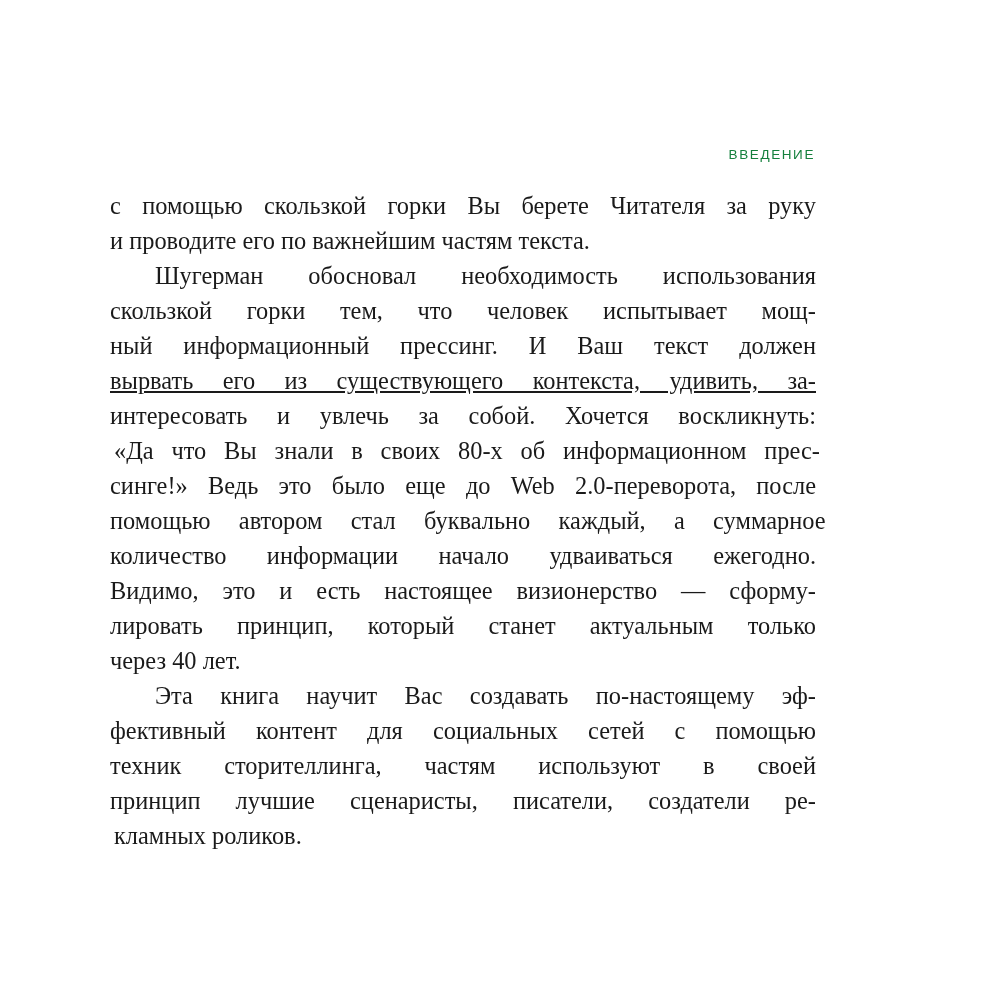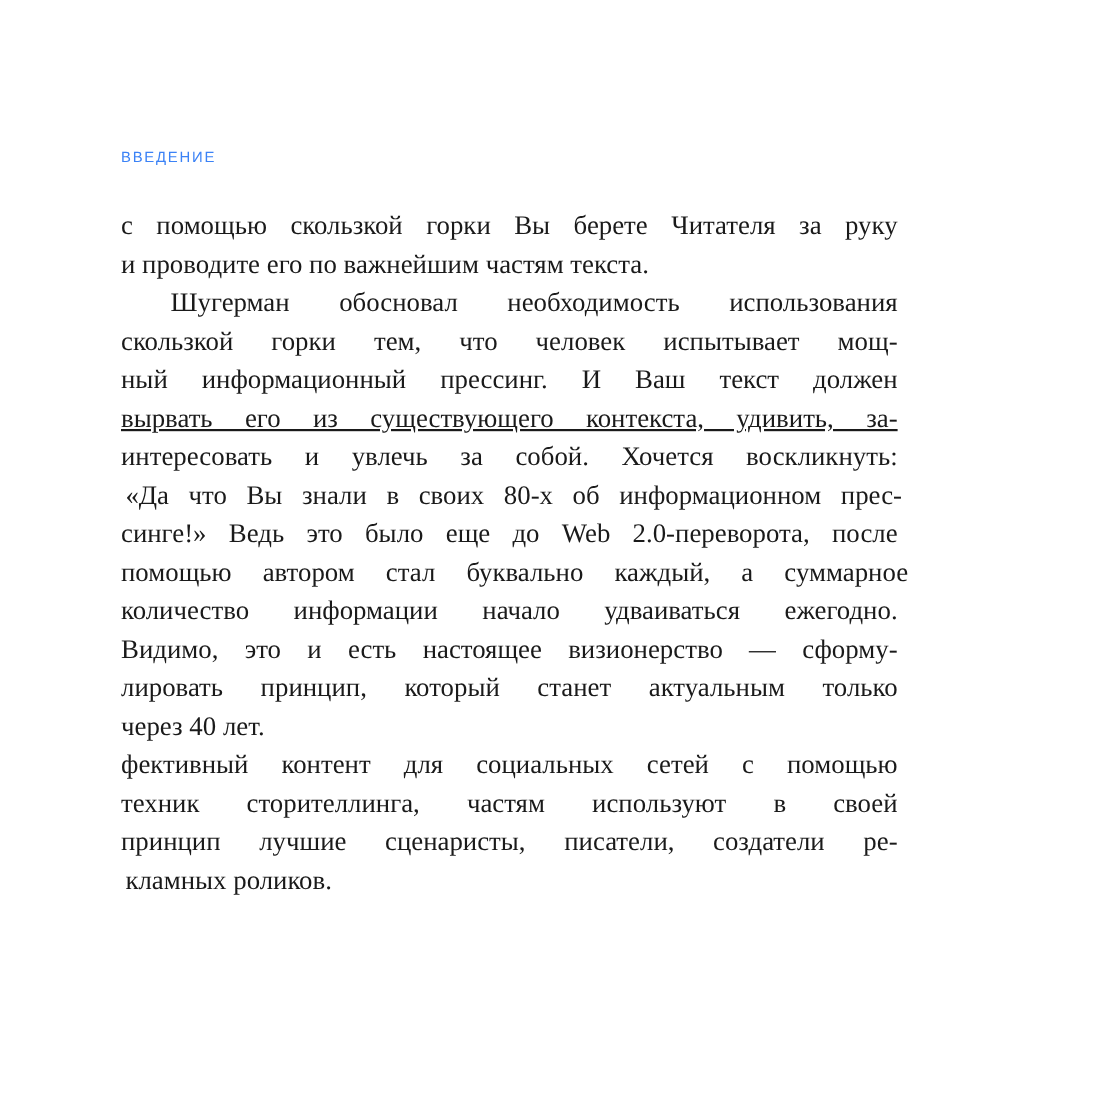--- a/index.html
+++ b/index.html
@@ -19,28 +19,29 @@
   .page {
     position: relative;
     width: 1000px;
     height: 1000px;
     background: #ffffff;
   }
 
   
   .running-head {
     position: absolute;
-    top: 136px;
+    top: 148px;
     left: 110px;
     width: 705px;
+    text-align: right;
     font-family: "Liberation Sans", "DejaVu Sans", sans-serif;
     font-size: 13.5px;
     font-weight: 400;
     letter-spacing: 1.6px;
-    color: #3b82f6;
+    color: #15803d;
     line-height: 1;
     white-space: nowrap;
   }
 
   
   .text-block {
     position: absolute;
     top: 188px;
     left: 110px;
     width: 706px;
@@ -92,20 +93,21 @@
         <span class="line" style="white-space: nowrap; display: block; text-indent: 0px; word-spacing: 23.516px; margin-left: 0px;">интересовать и увлечь за собой. Хочется воскликнуть:</span>
         <span class="line" style="white-space: nowrap; display: block; text-indent: 0px; word-spacing: 11.708px; margin-left: 4px;">«Да что Вы знали в своих 80-х об информационном прес-</span>
         <span class="line" style="white-space: nowrap; display: block; text-indent: 0px; word-spacing: 14.146px; margin-left: 0px;">синге!» Ведь это было еще до Web 2.0-переворота, после</span>
         <span class="line" style="white-space: nowrap; display: block; text-indent: 0px; word-spacing: 22.18px; margin-left: 0px;">помощью автором стал буквально каждый, а суммарное</span>
         <span class="line" style="white-space: nowrap; display: block; text-indent: 0px; word-spacing: 34.305px; margin-left: 0px;">количество информации начало удваиваться ежегодно.</span>
         <span class="line" style="white-space: nowrap; display: block; text-indent: 0px; word-spacing: 17.804px; margin-left: 0px;">Видимо, это и есть настоящее визионерство — сформу-</span>
         <span class="line" style="white-space: nowrap; display: block; text-indent: 0px; word-spacing: 28.044px; margin-left: 0px;">лировать принцип, который станет актуальным только</span>
         <span class="line last" style="white-space: pre; margin-left: 0px; text-indent: 0px;">через 40 лет.</span>
       </p>
       <p class="para">
+        <span class="line indent" style="white-space: nowrap; display: block; text-indent: 0px; word-spacing: 21.255px; margin-left: 45px;">Эта книга научит Вас создавать по-настоящему эф-</span>
         <span class="line" style="white-space: nowrap; display: block; text-indent: 0px; word-spacing: 23.953px; margin-left: 0px;">фективный контент для социальных сетей с помощью</span>
         <span class="line" style="white-space: nowrap; display: block; text-indent: 0px; word-spacing: 34.05px; margin-left: 0px;">техник сторителлинга, частям используют в своей</span>
         <span class="line" style="white-space: nowrap; display: block; text-indent: 0px; word-spacing: 28.425px; margin-left: 0px;">принцип лучшие сценаристы, писатели, создатели ре-</span>
         <span class="line last" style="white-space: pre; margin-left: 4px; text-indent: 0px;">кламных роликов.</span>
       </p>
     </div>
 
 </div>
 
 </body></html>

